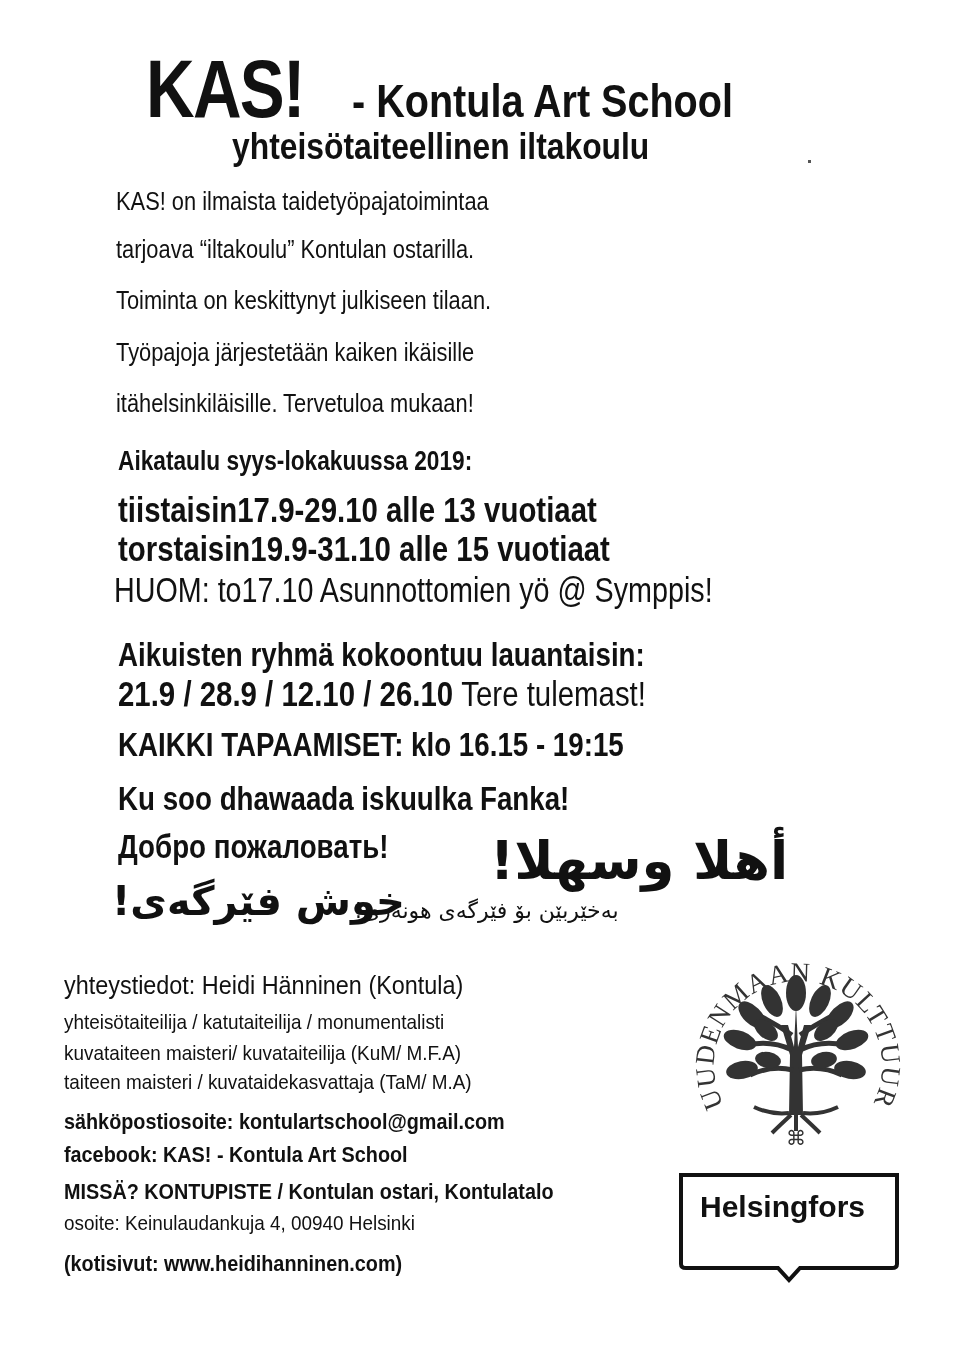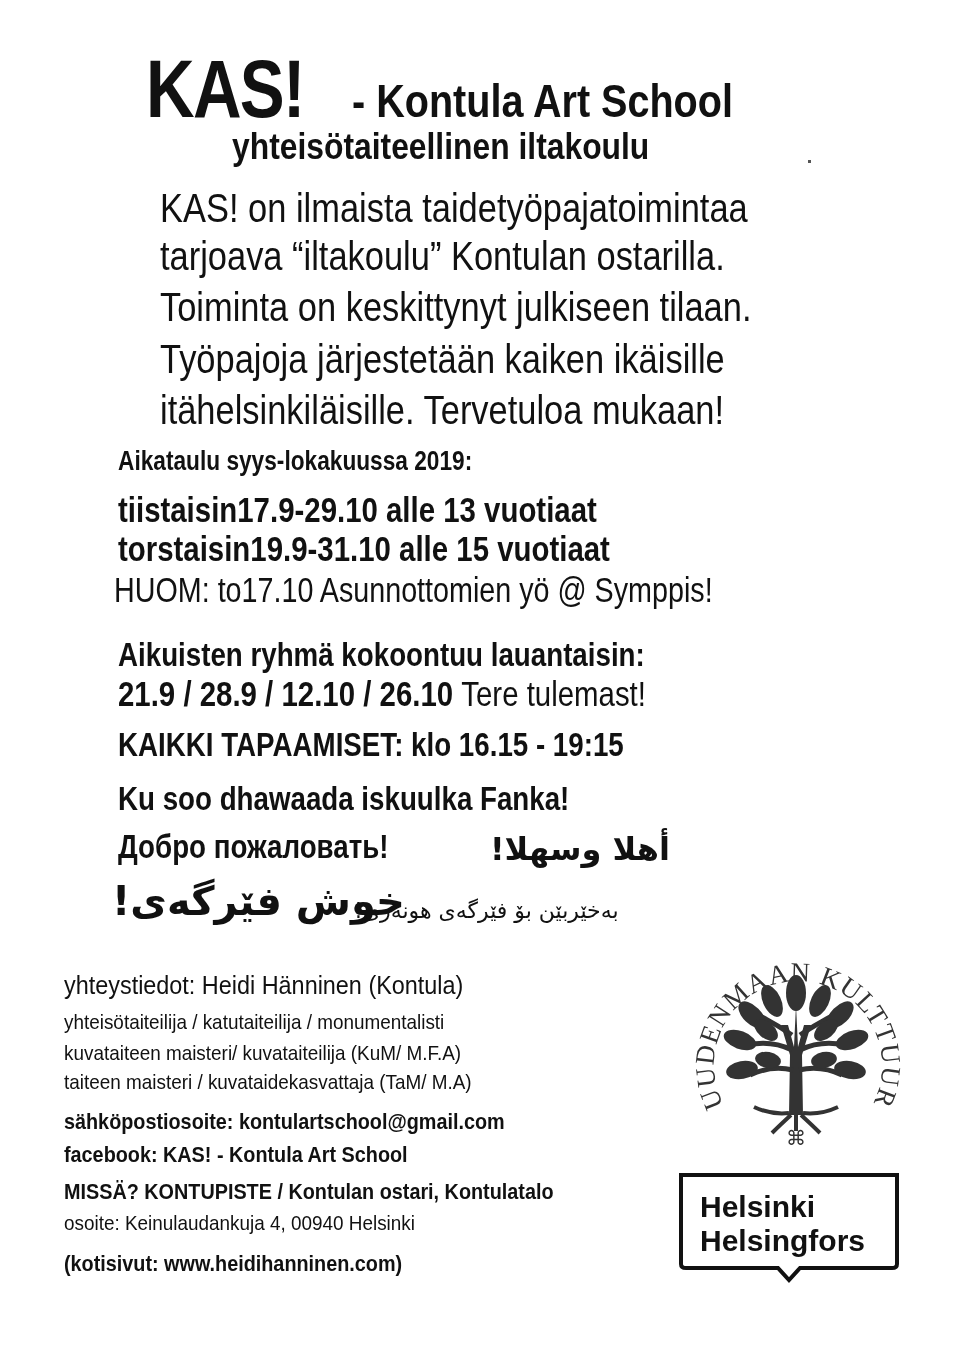--- a/index.html
+++ b/index.html
@@ -5,33 +5,33 @@
   html, body { margin: 0; padding: 0; background: #ffffff; }
   body { width: 960px; height: 1353px; position: relative; overflow: hidden; color: #111111; font-family: "Liberation Sans", sans-serif; }
   .abs { position: absolute; white-space: nowrap; }
   .cond { display: inline-block; transform-origin: left top; }
   .title-kas { left: 146px; top: 48px; font-size: 82px; font-weight: bold; letter-spacing: -2px; line-height: 1; }
   .title-kas .cond { transform: scaleX(0.82); }
   .title-rest { left: 352px; top: 78px; font-size: 46px; font-weight: bold; line-height: 1; }
   .title-rest .cond { transform: scaleX(0.86); }
   .subtitle { left: 232px; top: 128px; font-size: 37px; font-weight: bold; line-height: 1; }
   .subtitle .cond { transform: scaleX(0.86); }
-  .intro-line { left: 116px; font-size: 41px; line-height: 1; margin-left: 44px; }
+  .intro-line { left: 116px; font-size: 26px; line-height: 1; }
   .intro-line .cond { transform: scaleX(0.84); }
   .sched-h { left: 118px; top: 448px; font-size: 27px; font-weight: bold; line-height: 1; }
   .sched-h .cond { transform: scaleX(0.84); }
   .sched-row { left: 118px; font-size: 35px; font-weight: bold; line-height: 1; }
   .sched-row .cond { transform: scaleX(0.84); }
   .note { left: 114px; top: 572px; font-size: 35px; line-height: 1; }
   .note .cond { transform: scaleX(0.82); }
   .bold-line { left: 118px; font-size: 33px; font-weight: bold; line-height: 1; text-decoration: underline; }
   .bold-line .cond { transform: scaleX(0.84); }
   .thin-inline { font-weight: normal; }
   .arabic { direction: rtl; unicode-bidi: isolate; font-family: "DejaVu Sans", sans-serif; }
-  .ar1 { left: 490px; top: 830px; font-size: 32px; font-weight: bold; }
+  .ar1 { left: 490px; top: 830px; font-size: 53px; font-weight: bold; }
   .ar2 { left: 112px; top: 878px; font-size: 40px; font-weight: bold; }
   .ar3 { left: 354px; top: 898px; font-size: 22px; }
   .contact-h { left: 64px; top: 972px; font-size: 26px; font-weight: normal; line-height: 1; }
   .contact-h .cond { transform: scaleX(0.9); }
   .contact-s { left: 64px; font-size: 21px; line-height: 1; }
   .contact-s .cond { transform: scaleX(0.9); }
   .contact-b { left: 64px; font-size: 22px; font-weight: bold; line-height: 1; }
   .contact-b .cond { transform: scaleX(0.9); }
   .seal { left: 676px; top: 945px; width: 240px; height: 220px; }
   .hki { left: 678px; top: 1172px; width: 222px; height: 112px; }
@@ -124,16 +124,15 @@
 
     <path d="M113 168 Q95 170 78 162 M127 168 Q145 170 162 162 M115 170 Q104 180 96 188 M125 170 Q136 180 144 188 M120 170 L120 186" stroke="#333" stroke-width="4" fill="none"></path>
   </svg>
 </div>
 
 <div class="abs hki">
   <svg width="222" height="112" viewBox="0 0 222 112" style="position:absolute;left:0;top:0">
     <path d="M3 3 L219 3 L219 92 Q219 96 214 96 L122 96 L111 108 L100 96 L8 96 Q3 96 3 92 Z" fill="none" stroke="#111" stroke-width="4"></path>
   </svg>
   <div class="hki-text">
-    <div>Helsinki</div>
     <div>Helsingfors</div>
   </div>
 </div>
 
 </body></html>

